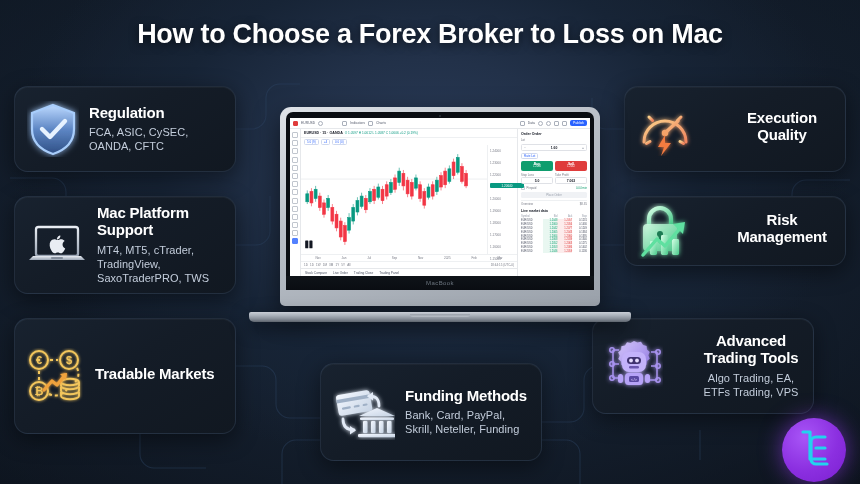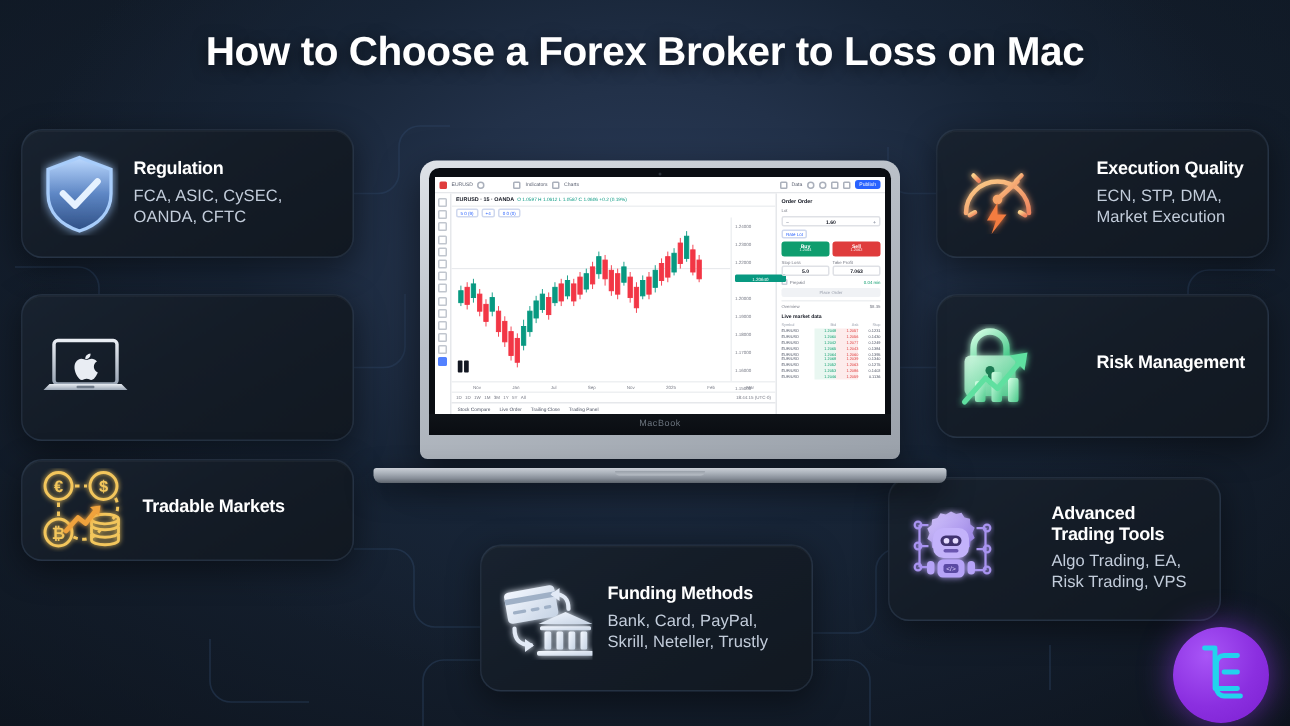--- a/index.html
+++ b/index.html
@@ -38,35 +38,35 @@
     background:linear-gradient(150deg, #18222f 0%, #141c27 45%, #111821 100%);
     border:1px solid rgba(120,150,190,.16);
     box-shadow:0 6px 22px rgba(0,0,0,.45), inset 0 1px 0 rgba(255,255,255,.035);
     display:flex; align-items:center;
     padding:10px 12px;
     gap:10px;
   }
   .card .ico { flex:0 0 auto; display:flex; align-items:center; justify-content:center; }
   .card .txt { flex:1 1 auto; min-width:0; }
   .card .ttl {
-    color:#ffffff; font-weight:bold; font-size:12px; line-height:1.12;
+    color:#ffffff; font-weight:bold; font-size:15px; line-height:1.12;
     letter-spacing:-0.2px; margin-bottom:4px;
   }
   .card .sub {
     color:#c3cddb; font-size:11px; line-height:1.28; letter-spacing:.05px;
   }
-  .card.rightal .txt { text-align:left;margin-left:28px; }
+  .card.rightal .txt { text-align:center;margin-left:28px; }
 
   
   #card-regulation { left:14px;  top:86px;  width:222px; height:86px; }
   #card-mac        { left:14px;  top:196px; width:222px; height:98px; }
-  #card-markets    { left:14px;  top:306px; width:222px; height:68px; }
+  #card-markets    { left:14px;  top:318px; width:222px; height:116px; }
   
   #card-execution  { left:624px; top:86px;  width:222px; height:86px; }
-  #card-risk       { left:624px; top:196px; width:222px; height:96px; }
+  #card-risk       { left:624px; top:196px; width:222px; height:70px; }
   #card-tools      { left:592px; top:318px; width:222px; height:96px; }
   
   #card-funding    { left:320px; top:363px; width:222px; height:98px; }
 
   
   #laptop { position:absolute; left:249px; top:107px; width:382px; height:215px; }
   #lid {
     position:absolute; left:31px; top:0; width:320px; height:199px;
     background:linear-gradient(160deg,#dfe3e8 0%, #b9bfc7 40%, #9aa1aa 100%);
     border-radius:11px 11px 5px 5px;
@@ -261,20 +261,24 @@
             <stop offset="0" stop-color="#e9edf3"></stop>
               <stop offset="1" stop-color="#9aa5b4"></stop>
           </linearGradient>
         </defs>
         <rect x="9" y="6" width="42" height="29" rx="2.5" fill="none" stroke="url(#gMac)" stroke-width="2.3"></rect>
         <path d="M2 39 H58 L54 35 H6 Z" fill="url(#gMac)"></path>
         <rect x="24" y="36.2" width="12" height="1.6" rx=".8" fill="#6f7a89"></rect>
         <path d="M33.3 14.6c-.9.04-1.95.58-2.58 1.3-.56.64-1.03 1.66-.85 2.63 1 .08 2.03-.5 2.66-1.22.62-.72 1-1.72.77-2.71z" fill="#e9edf3"></path>
         <path d="M38.2 27.4c-.42.96-.62 1.39-1.17 2.24-.76 1.18-1.84 2.65-3.17 2.66-1.18.01-1.49-.77-3.1-.76-1.6.01-1.94.78-3.13.76-1.33-.01-2.35-1.34-3.11-2.52-2.13-3.3-2.35-7.17-1.04-9.23.93-1.46 2.4-2.32 3.78-2.32 1.41 0 2.29.77 3.46.77 1.13 0 1.82-.77 3.45-.77 1.23 0 2.53.67 3.46 1.83-3.04 1.67-2.55 6.03.57 7.34z" fill="#e9edf3"></path>
       </svg>
+    </div>
+    <div class="txt">
+      <div class="ttl">Mac Platform Support</div>
+      <div class="sub">MT4, MT5, cTrader, TradingView, SaxoTraderPRO, TWS</div>
     </div>
   </div>
 
   <div class="card" id="card-markets">
     <div class="ico">
       <svg width="58" height="56" viewBox="0 0 58 56">
         <defs>
           <filter id="glowA" x="-60%" y="-60%" width="220%" height="220%">
             <feGaussianBlur stdDeviation="1.8" result="b"></feGaussianBlur>
               <feMerge>
@@ -338,21 +342,20 @@
           <path d="M9.5 41.5 L13 39.5"></path>
             <path d="M46.5 41.5 L43 39.5"></path>
           <path d="M28 31 L41 19" stroke-width="3.4"></path>
         </g>
         <circle cx="28" cy="31" r="3.2" fill="#f6a46a" filter="url(#glowO)"></circle>
         <path d="M28 33 L21 45 H27 L24 54 L34 41 H28 Z" fill="#f47b3f" filter="url(#glowO)"></path>
       </svg>
     </div>
     <div class="txt">
       <div class="ttl">Execution Quality</div>
-      <div class="sub">ECN, STP, DMA, Market Execution</div>
     </div>
   </div>
 
   <div class="card rightal" id="card-risk">
     <div class="ico">
       <svg width="56" height="56" viewBox="0 0 56 56">
         <defs>
           <linearGradient id="gGrn" x1="0" y1="0" x2="1" y2="1">
             <stop offset="0" stop-color="#d6ffe6"></stop>
               <stop offset="1" stop-color="#49c98a"></stop>
@@ -421,21 +424,21 @@
           <rect x="20" y="35" width="18" height="12" rx="3.5" fill="#b6a3f7"></rect>
           <rect x="24" y="38" width="10" height="6" rx="1.6" fill="#5a49a3"></rect>
           <text x="29" y="42.8" fill="#d9ccff" font-family="'Liberation Sans',sans-serif" font-size="4.4" text-anchor="middle">&lt;/&gt;</text>
           <rect x="13" y="36" width="5" height="9" rx="2.5" fill="#b6a3f7"></rect>
           <rect x="40" y="36" width="5" height="9" rx="2.5" fill="#b6a3f7"></rect>
         </g>
       </svg>
     </div>
     <div class="txt">
       <div class="ttl">Advanced Trading Tools</div>
-      <div class="sub">Algo Trading, EA, Risk Trading, VPS</div>
+      <div class="sub">Algo Trading, EA, ETFs Trading, VPS</div>
     </div>
   </div>
 
   <div class="card" id="card-funding">
     <div class="ico">
       <svg width="62" height="56" viewBox="0 0 62 56">
         <defs>
           <linearGradient id="gWht" x1="0" y1="0" x2="1" y2="1">
             <stop offset="0" stop-color="#f4f8ff"></stop>
               <stop offset="1" stop-color="#c6d3e4"></stop>
@@ -467,21 +470,21 @@
           </g>
           <path d="M46 22 C46 14 42 12 36 12" fill="none" stroke="#e2eaf6" stroke-width="2.8" stroke-linecap="round"></path>
           <path d="M40 8 L34 12.3 L40 16.6 Z" fill="#e2eaf6"></path>
           <path d="M10 35 C10 43 14 46 21 46" fill="none" stroke="#e2eaf6" stroke-width="2.8" stroke-linecap="round"></path>
           <path d="M17 42 L23 46.3 L17 50.6 Z" fill="#e2eaf6"></path>
         </g>
       </svg>
     </div>
     <div class="txt">
       <div class="ttl">Funding Methods</div>
-      <div class="sub">Bank, Card, PayPal, Skrill, Neteller, Trustly</div>
+      <div class="sub">Bank, Card, PayPal, Skrill, Neteller, Funding</div>
     </div>
   </div>
 
   <div id="laptop">
     <div id="lid">
       <div id="bezel">
         <div id="camera"></div>
         <div id="screen">
 
           <div id="app">

